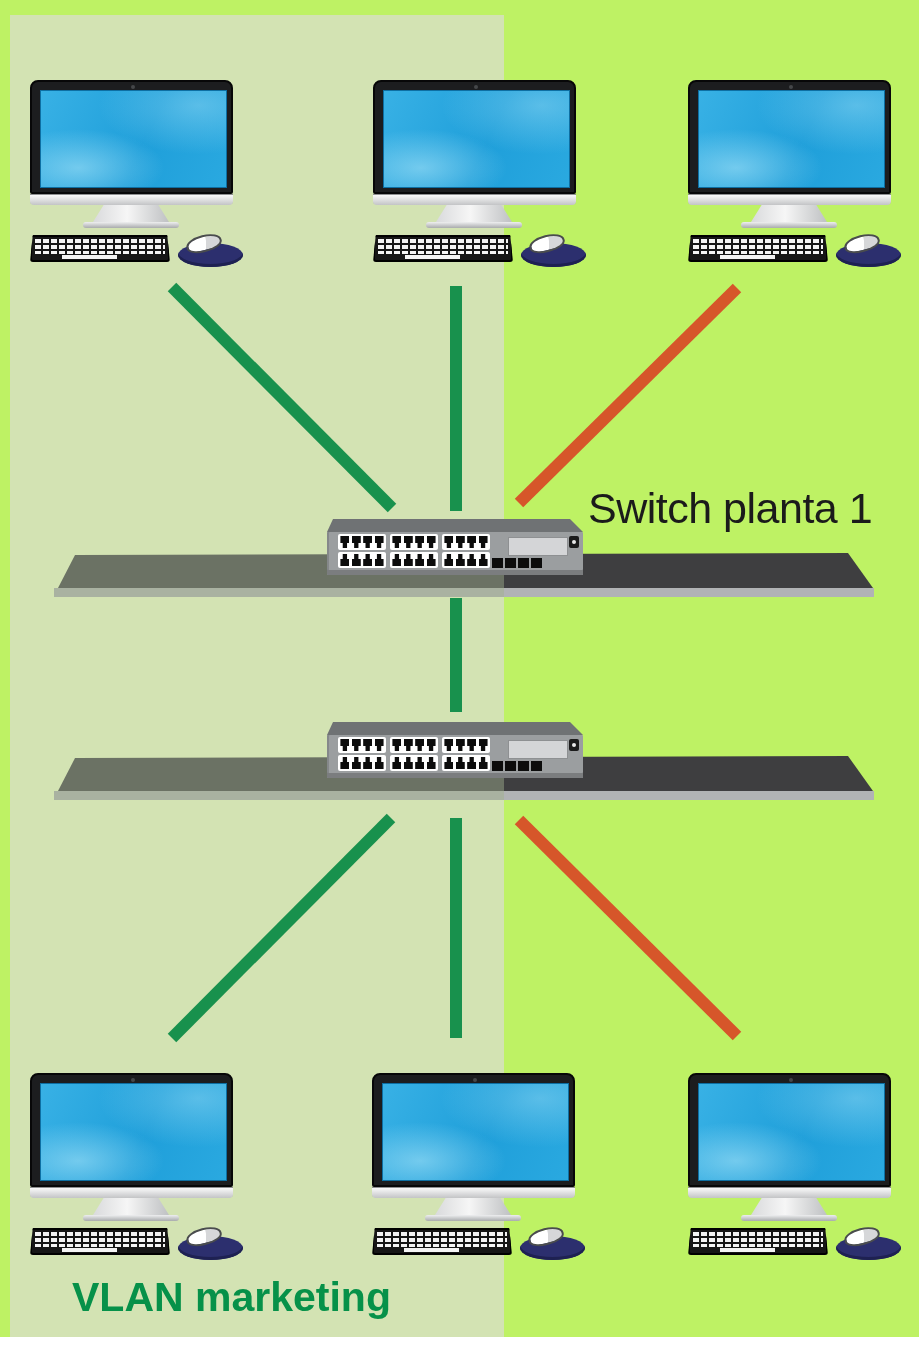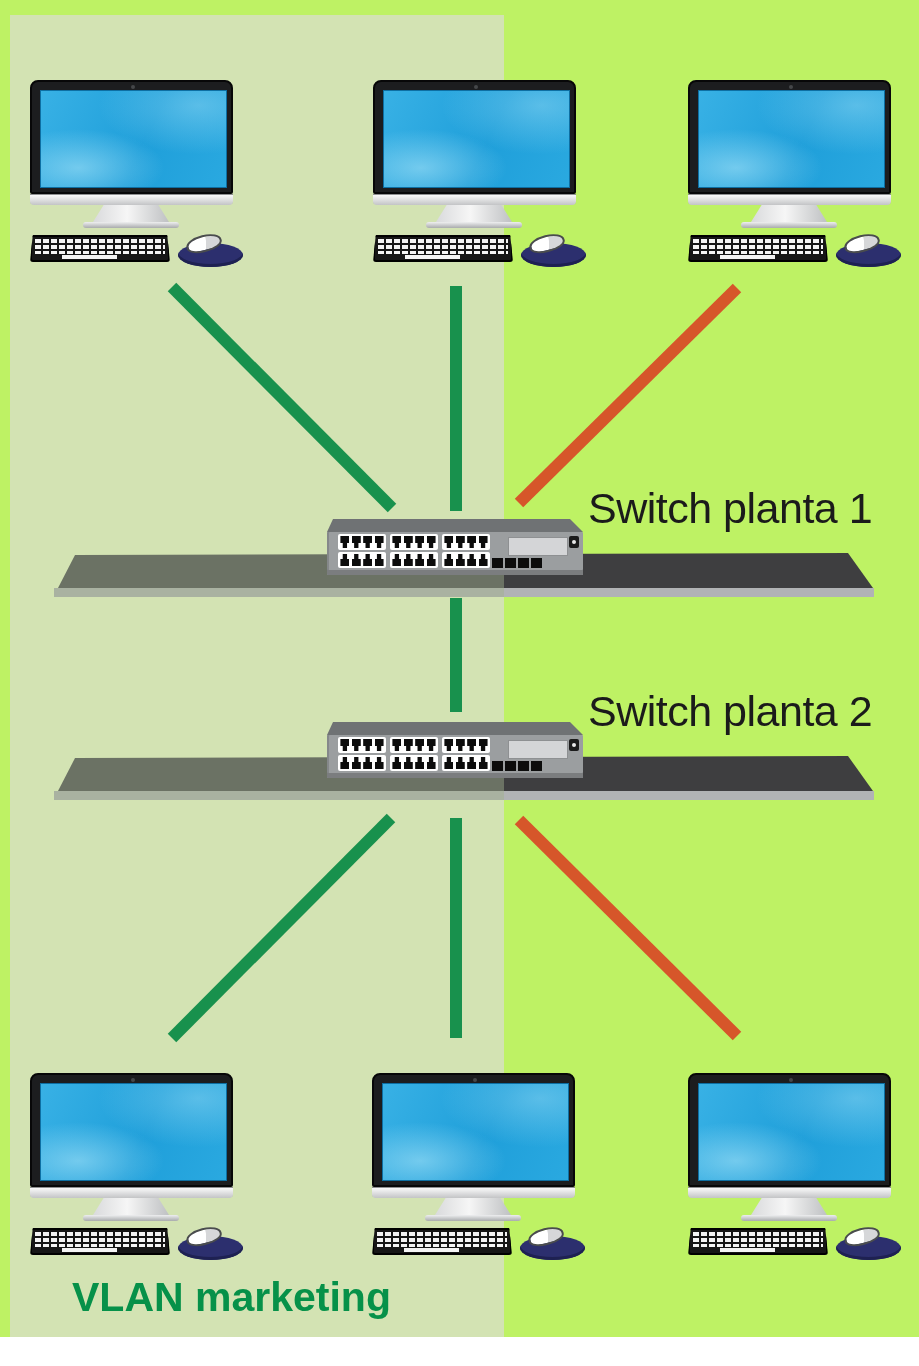--- a/index.html
+++ b/index.html
@@ -102,21 +102,20 @@
   <div class="shelf" style="top:553px">
     <div class="shelf-top"></div>
     <div class="shelf-edge"></div>
   </div>
   <div class="shelf" style="top:756px">
     <div class="shelf-top"></div>
     <div class="shelf-edge"></div>
   </div>
 
   <div class="sw-label" id="label-switch1">Switch planta 1</div>
-  <div class="sw-label" id="label-switch2">Switch planta 2</div>
   <div id="vlan-label" style="color: rgb(6, 145, 73);">VLAN marketing</div>
 
 <div class="switch" style="left: 327px; top: 519px;">
       <div class="sw-top"></div>
       <div class="sw-face">
         <div class="pgroup pg-1">
           <div class="prow r1">
             <span class="jack"></span>
             <span class="jack"></span>
             <span class="jack"></span>

